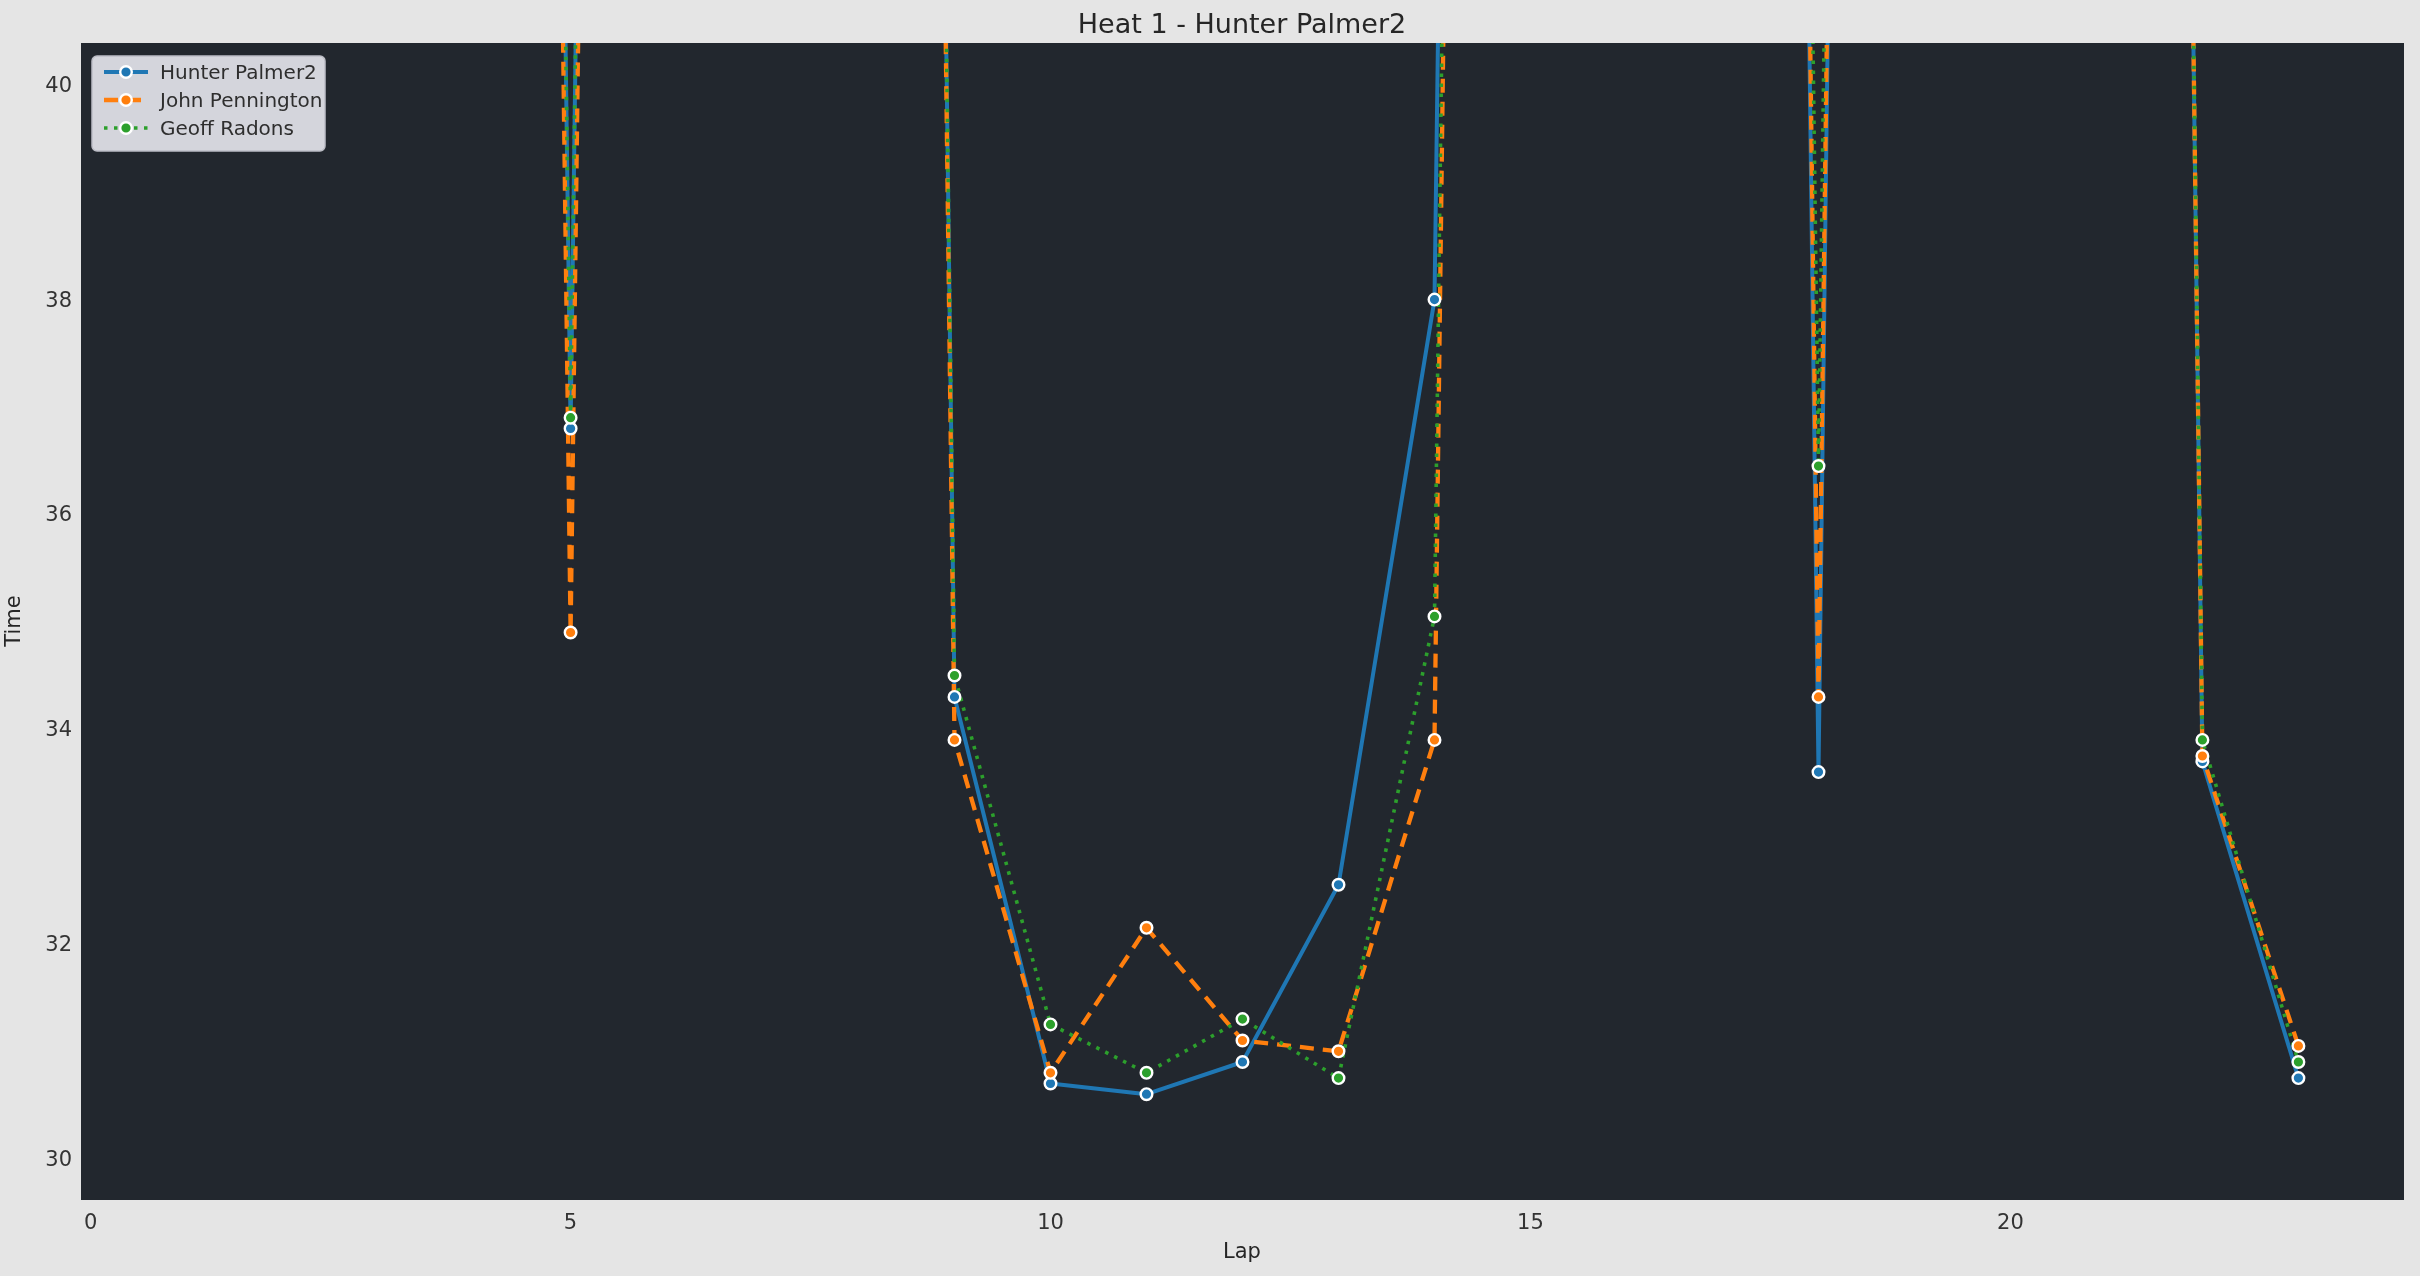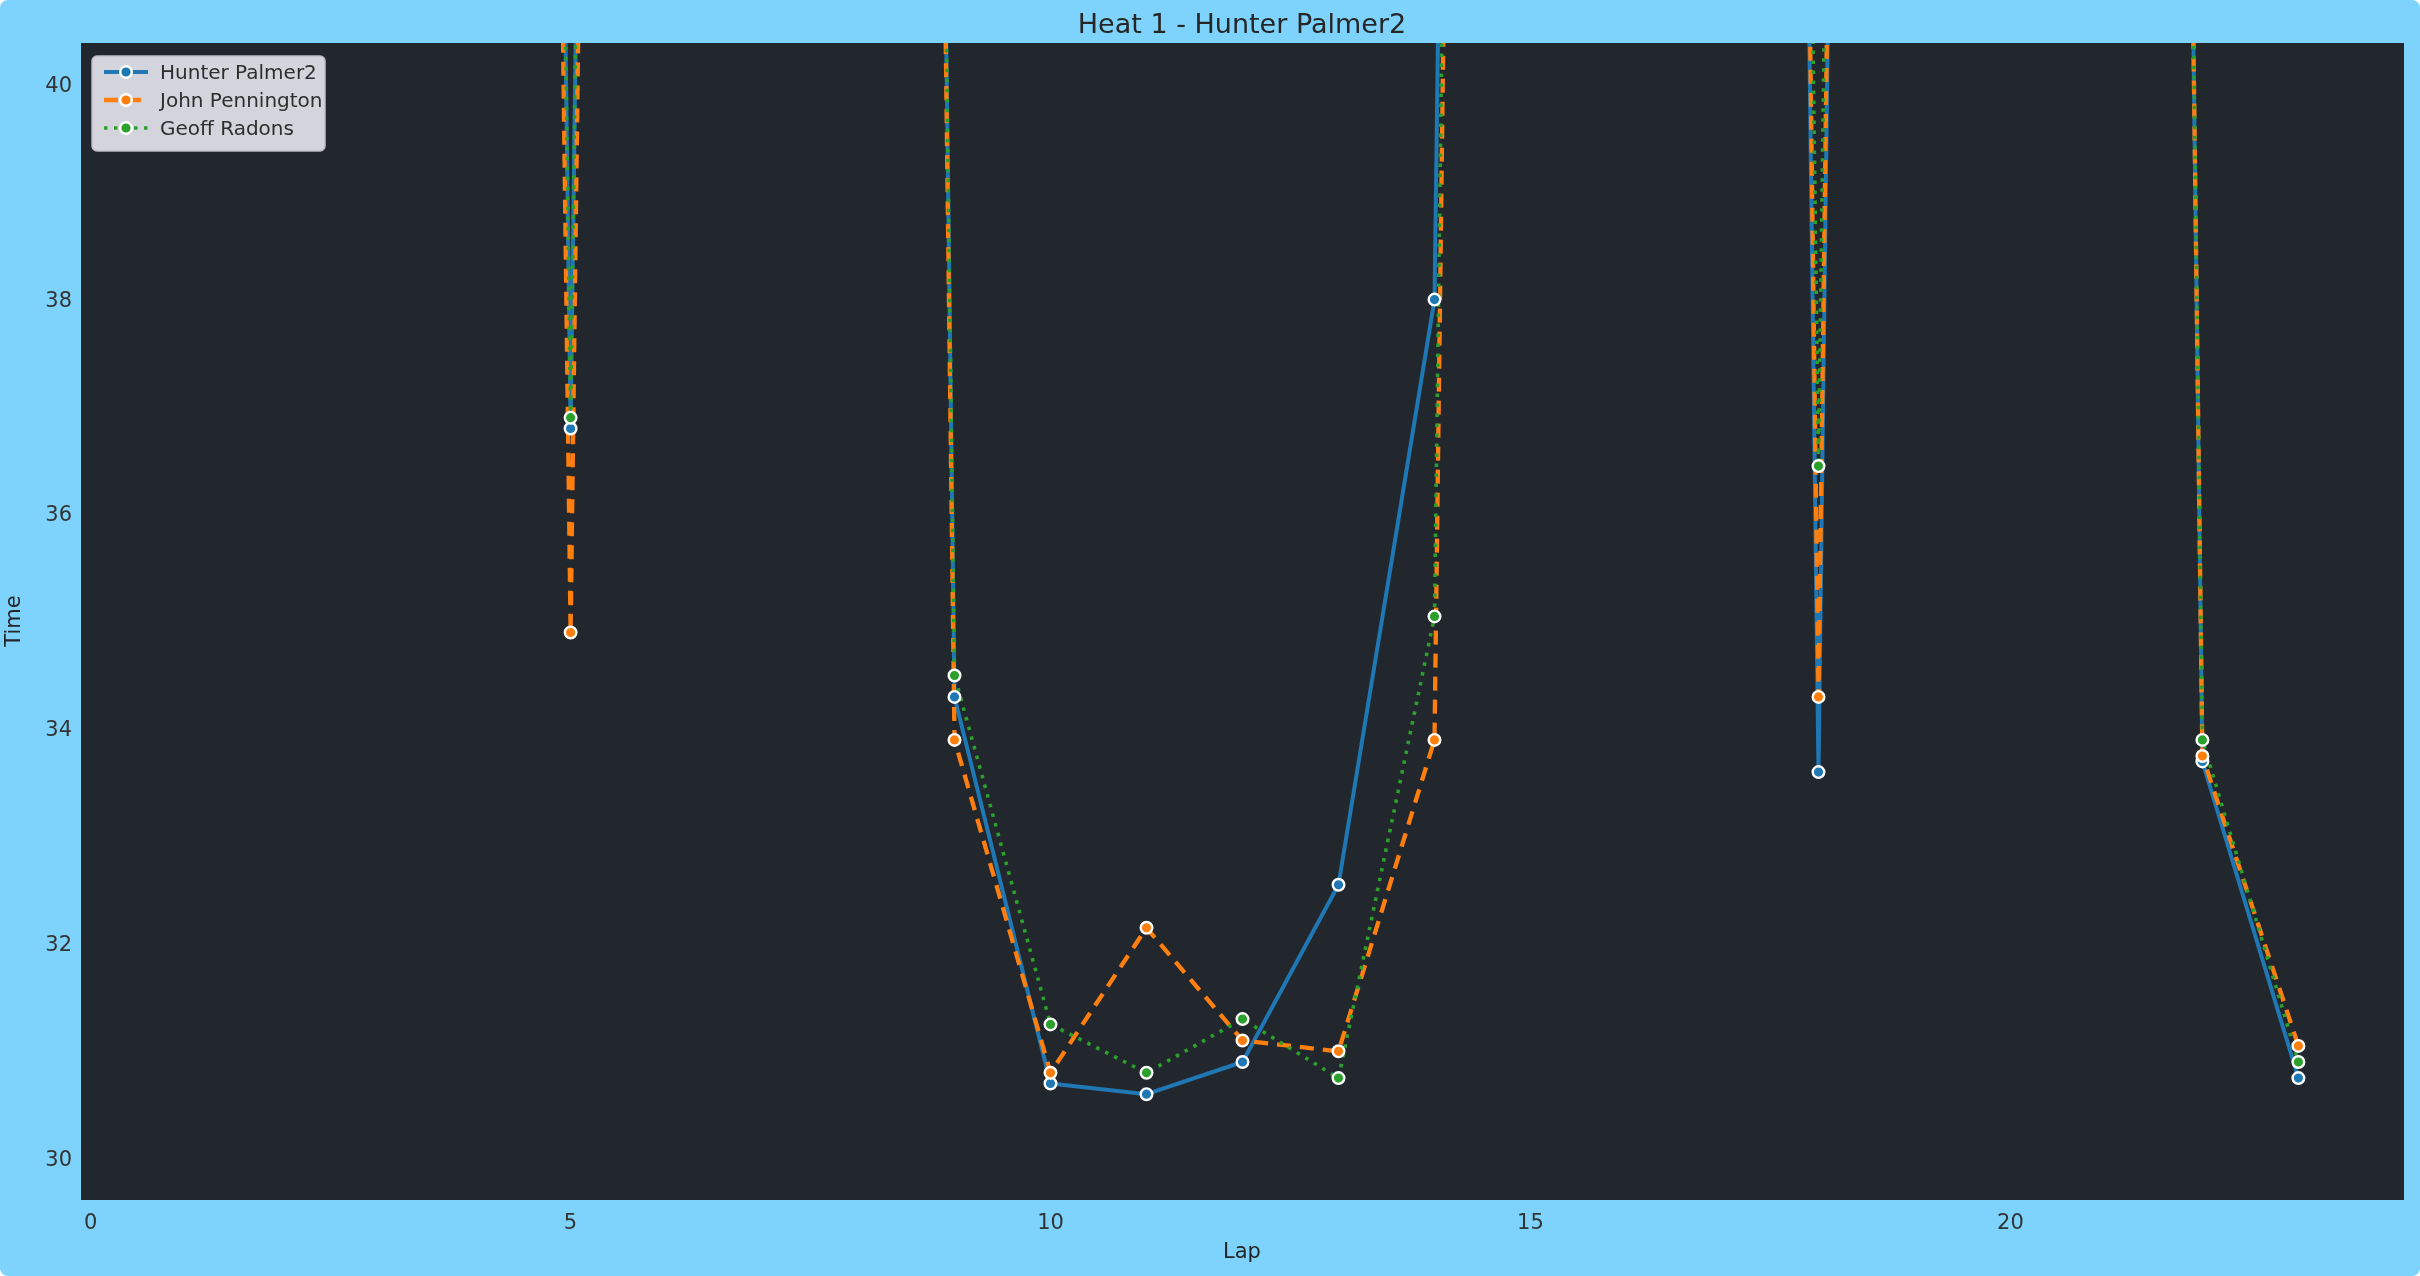--- a/index.html
+++ b/index.html
@@ -5,23 +5,22 @@
   html, body {
     margin: 0;
     padding: 0;
     background: #ffffff;
     font-family: "DejaVu Sans", "Liberation Sans", sans-serif;
   }
   .figure {
     position: relative;
     width: 2420px;
     height: 1276px;
-    background: #7dd3fc;
+    background: #e5e5e5;
     overflow: hidden;
-    border-radius: 8px;
   }
   svg text {
     font-family: "DejaVu Sans", "Liberation Sans", sans-serif;
   }
   .title-text   { font-size: 27px; fill: #262626; }
   .axis-label   { font-size: 21px; fill: #262626; }
   .tick-label   { font-size: 21px; fill: #333333; }
   .legend-label { font-size: 20px; fill: #2e2e2e; }
 </style>
 </head>

